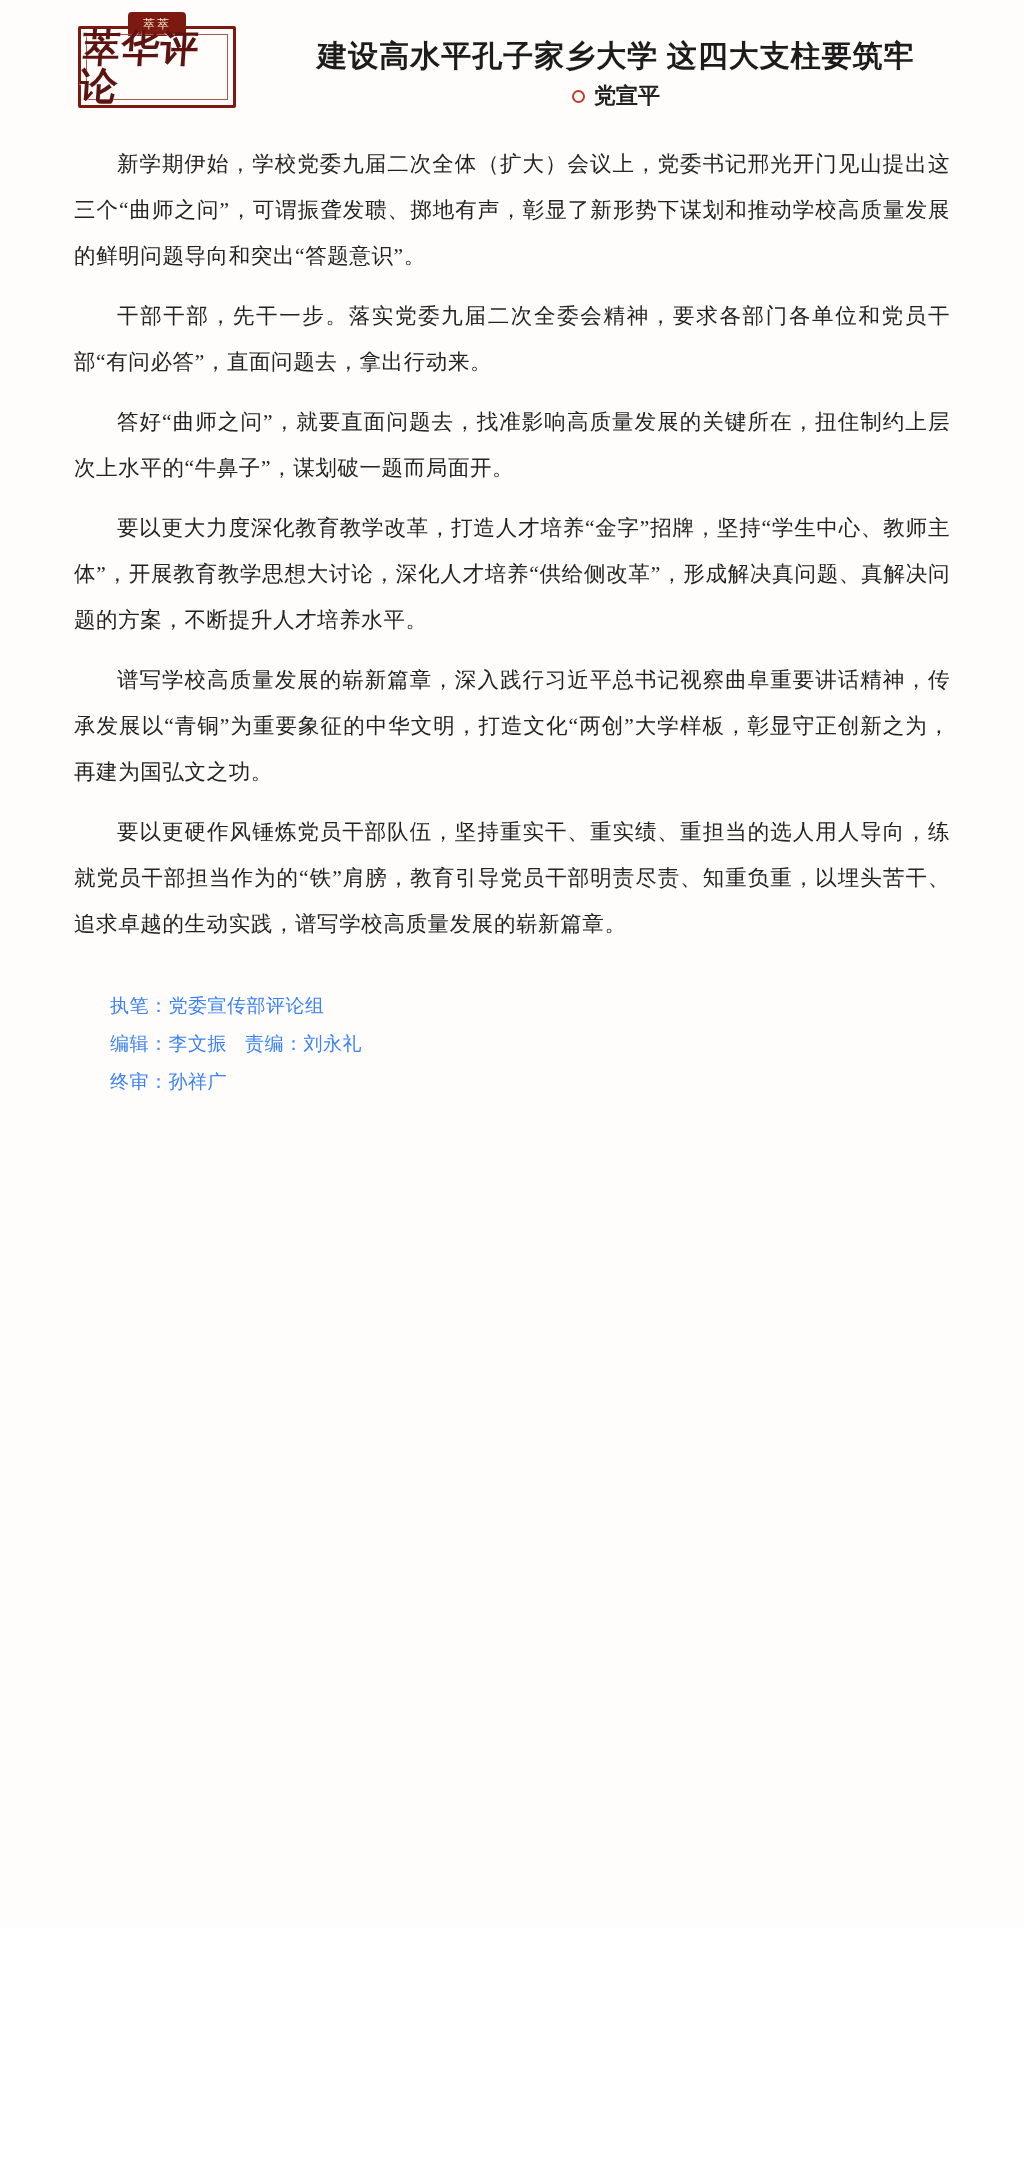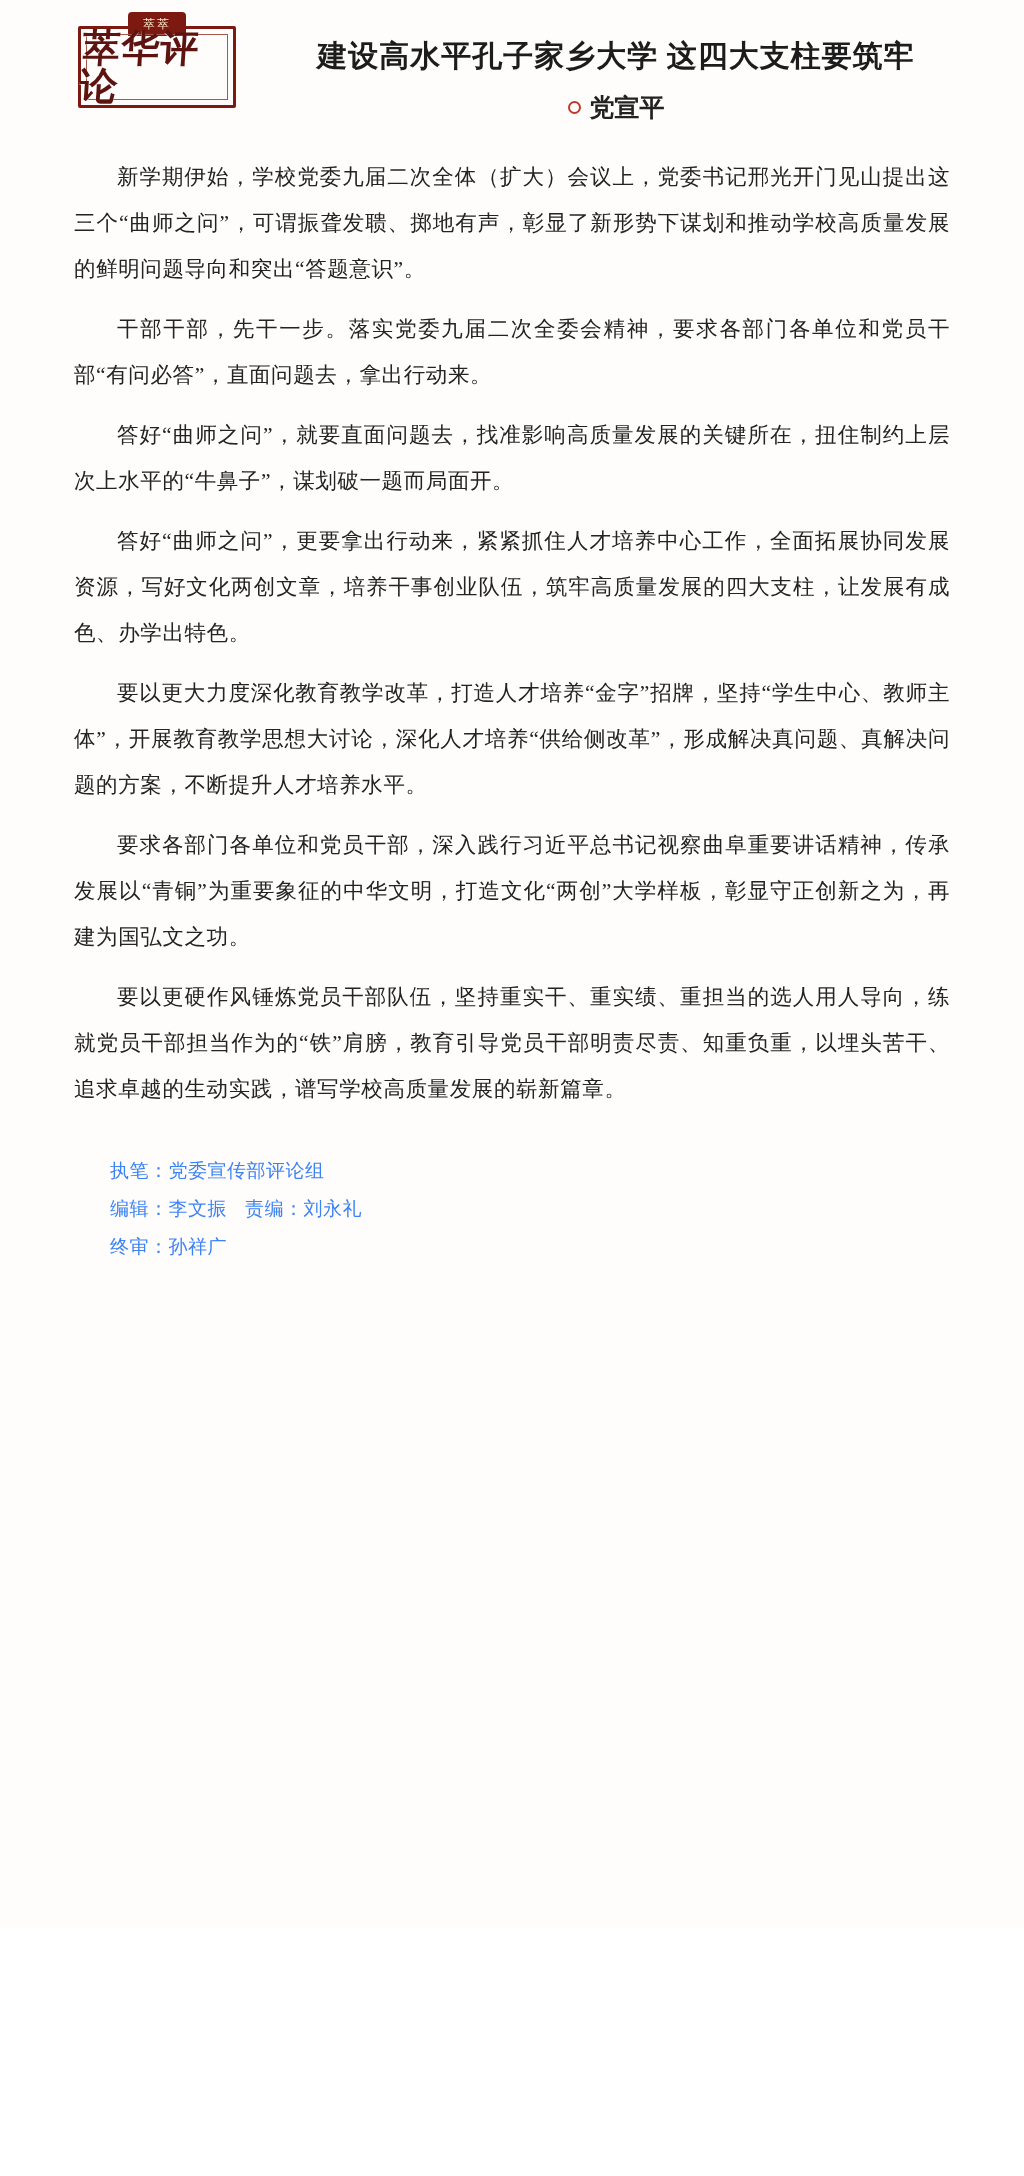--- a/index.html
+++ b/index.html
@@ -90,22 +90,22 @@
   }
   .doc-title {
     font-size: 30px;
     font-weight: bold;
     color: #1c1c1c;
     letter-spacing: 1px;
     line-height: 1.3;
     font-family: "Liberation Serif", "DejaVu Serif", serif;
   }
   .byline {
-    margin-top: 16px;
-    font-size: 25px;
+    margin-top: 6px;
+    font-size: 22px;
     font-weight: bold;
     color: #222;
     display: flex;
     align-items: center;
     justify-content: center;
     gap: 9px;
   }
   .byline-dot {
     width: 13px;
     height: 13px;
@@ -166,23 +166,22 @@
         <span>党宣平</span>
       </div>
     </div>
 
   </div>
 
   <div class="article">
     <p class="para">新学期伊始，学校党委九届二次全体（扩大）会议上，党委书记邢光开门见山提出这三个“曲师之问”，可谓振聋发聩、掷地有声，彰显了新形势下谋划和推动学校高质量发展的鲜明问题导向和突出“答题意识”。</p>
     <p class="para">干部干部，先干一步。落实党委九届二次全委会精神，要求各部门各单位和党员干部“有问必答”，直面问题去，拿出行动来。</p>
     <p class="para">答好“曲师之问”，就要直面问题去，找准影响高质量发展的关键所在，扭住制约上层次上水平的“牛鼻子”，谋划破一题而局面开。</p>
-    <p class="para">答好“曲师之问”，更要拿出行动来，紧紧抓住人才培养中心工作，全面拓展协同发展资源，写好文化两创文章，培养干事创业队伍，筑牢高质量发展的四大支柱，让发展有成色、办学出特色。</p>
     <p class="para">要以更大力度深化教育教学改革，打造人才培养“金字”招牌，坚持“学生中心、教师主体”，开展教育教学思想大讨论，深化人才培养“供给侧改革”，形成解决真问题、真解决问题的方案，不断提升人才培养水平。</p>
-    <p class="para">要求各部门各单位和党员干部，深入践行习近平总书记视察曲阜重要讲话精神，传承发展以“青铜”为重要象征的中华文明，打造文化“两创”大学样板，彰显守正创新之为，再建为国弘文之功。</p>
+    <p class="para">谱写学校高质量发展的崭新篇章，深入践行习近平总书记视察曲阜重要讲话精神，传承发展以“青铜”为重要象征的中华文明，打造文化“两创”大学样板，彰显守正创新之为，再建为国弘文之功。</p>
     <p class="para">要以更硬作风锤炼党员干部队伍，坚持重实干、重实绩、重担当的选人用人导向，练就党员干部担当作为的“铁”肩膀，教育引导党员干部明责尽责、知重负重，以埋头苦干、追求卓越的生动实践，谱写学校高质量发展的崭新篇章。</p>
   </div>
 
   <div class="footer">
     <div class="footer-line">
       <span>执笔：</span><span>党委宣传部评论组</span>
     </div>
     <div class="footer-line">
       <span>编辑：</span><span>李文振</span><span class="gap"></span><span>责编：</span><span>刘永礼</span>
     </div>

